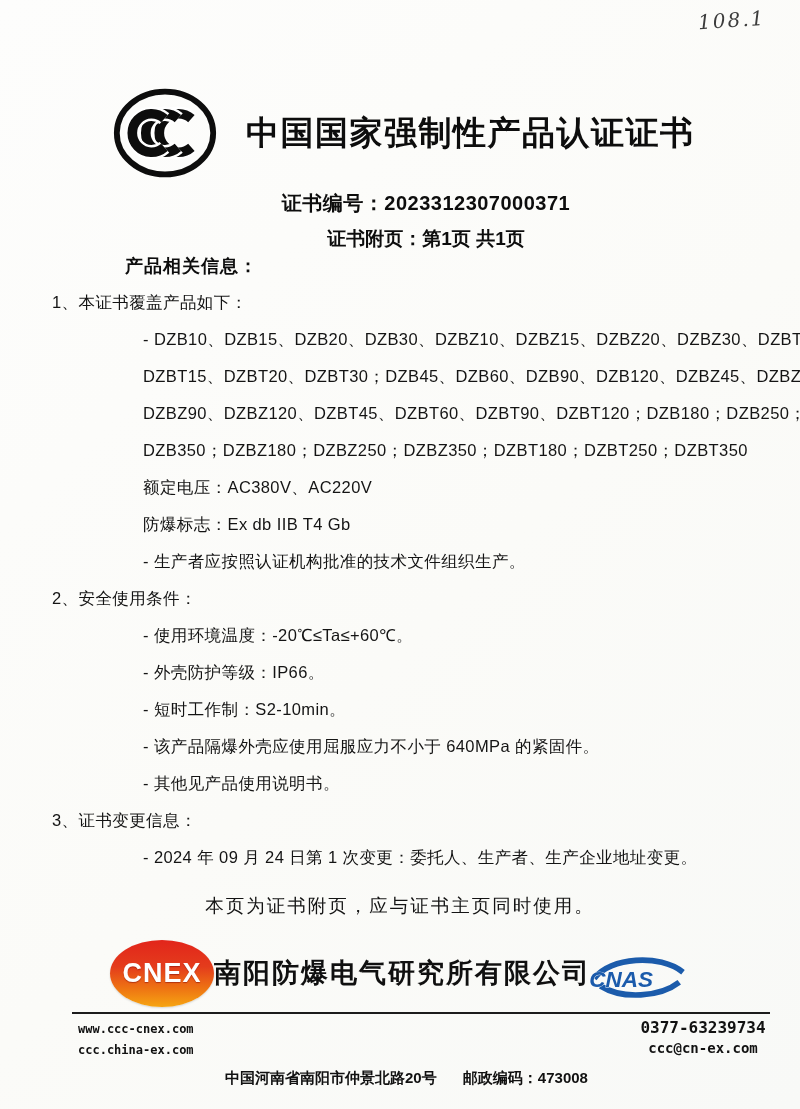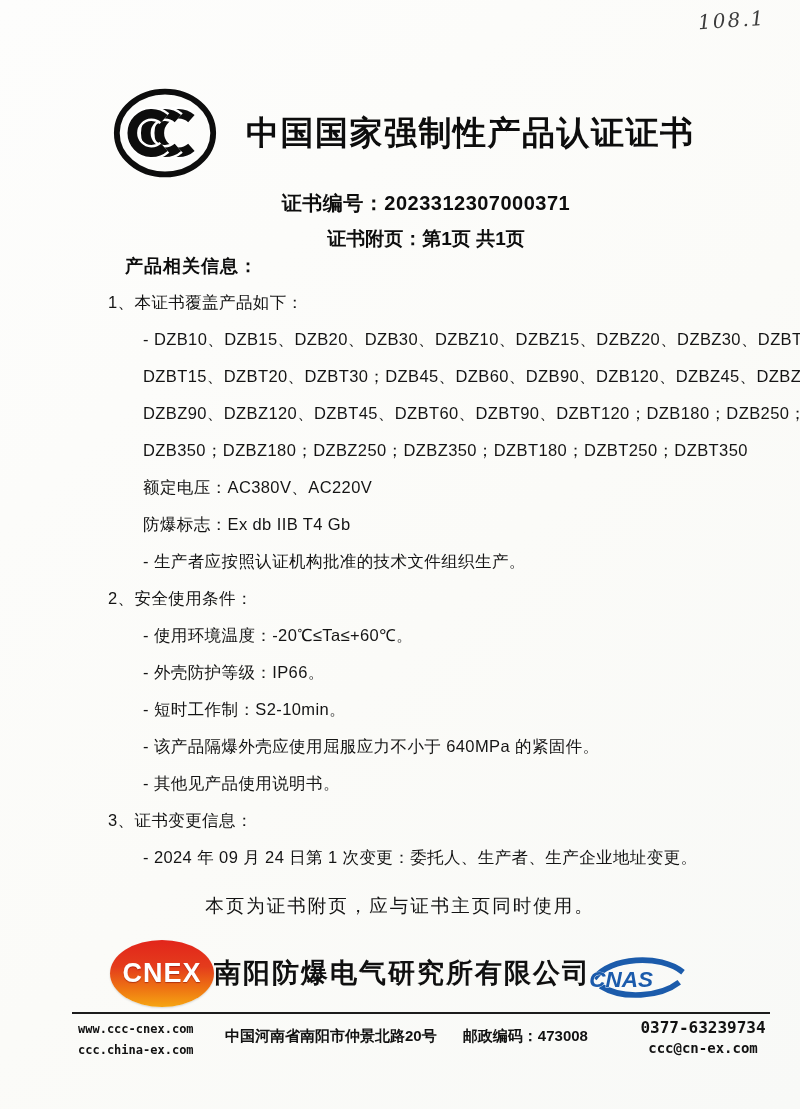--- a/index.html
+++ b/index.html
@@ -47,21 +47,21 @@
     font-size: 18px; font-weight: 700; color: #0d0d0d; letter-spacing: 1px;
   }
 
   
   .body-lines { position: absolute; top: 284px; left: 0; width: 800px; }
   .line {
     height: 37px; line-height: 37px;
     font-size: 16.5px; white-space: pre; color: #141414;
     letter-spacing: 0.4px;
   }
-  .lv1 { padding-left: 108px; }
+  .lv1 { padding-left: 52px; }
   .lv2 { padding-left: 143px; }
 
   .attach-note {
     position: absolute; top: 893px; left: 0; width: 800px; text-align: center;
     font-size: 18.5px; color: #141414; letter-spacing: 2px;
   }
 
   
   .cnex-logo {
     position: absolute; top: 940px; left: 110px;
@@ -89,21 +89,21 @@
   .footer-rule {
     position: absolute; top: 1012px; left: 72px; width: 698px; height: 2px;
     background: #1c1c1c;
   }
   .footer-left {
     position: absolute; top: 1019px; left: 78px;
     font-family: "DejaVu Sans Mono", monospace;
     font-size: 12px; line-height: 21px; color: #111; font-weight: 700;
   }
   .footer-center {
-    position: absolute; top: 1027px; left: 225px; width: 370px;
+    position: absolute; top: 1069px; left: 225px; width: 370px;
     font-size: 15px; color: #111; white-space: nowrap; font-weight: 700;
   }
   .footer-center .postal { margin-left: 22px; }
   .footer-right {
     position: absolute; top: 1018px; left: 628px; width: 150px; text-align: center;
     color: #111; font-weight: 700;
   }
   .footer-right .phone { font-size: 16px; font-family: "DejaVu Sans Mono", monospace; }
   .footer-right .email { font-size: 14px; font-family: "DejaVu Sans Mono", monospace; margin-top: 3px; }
 </style>

